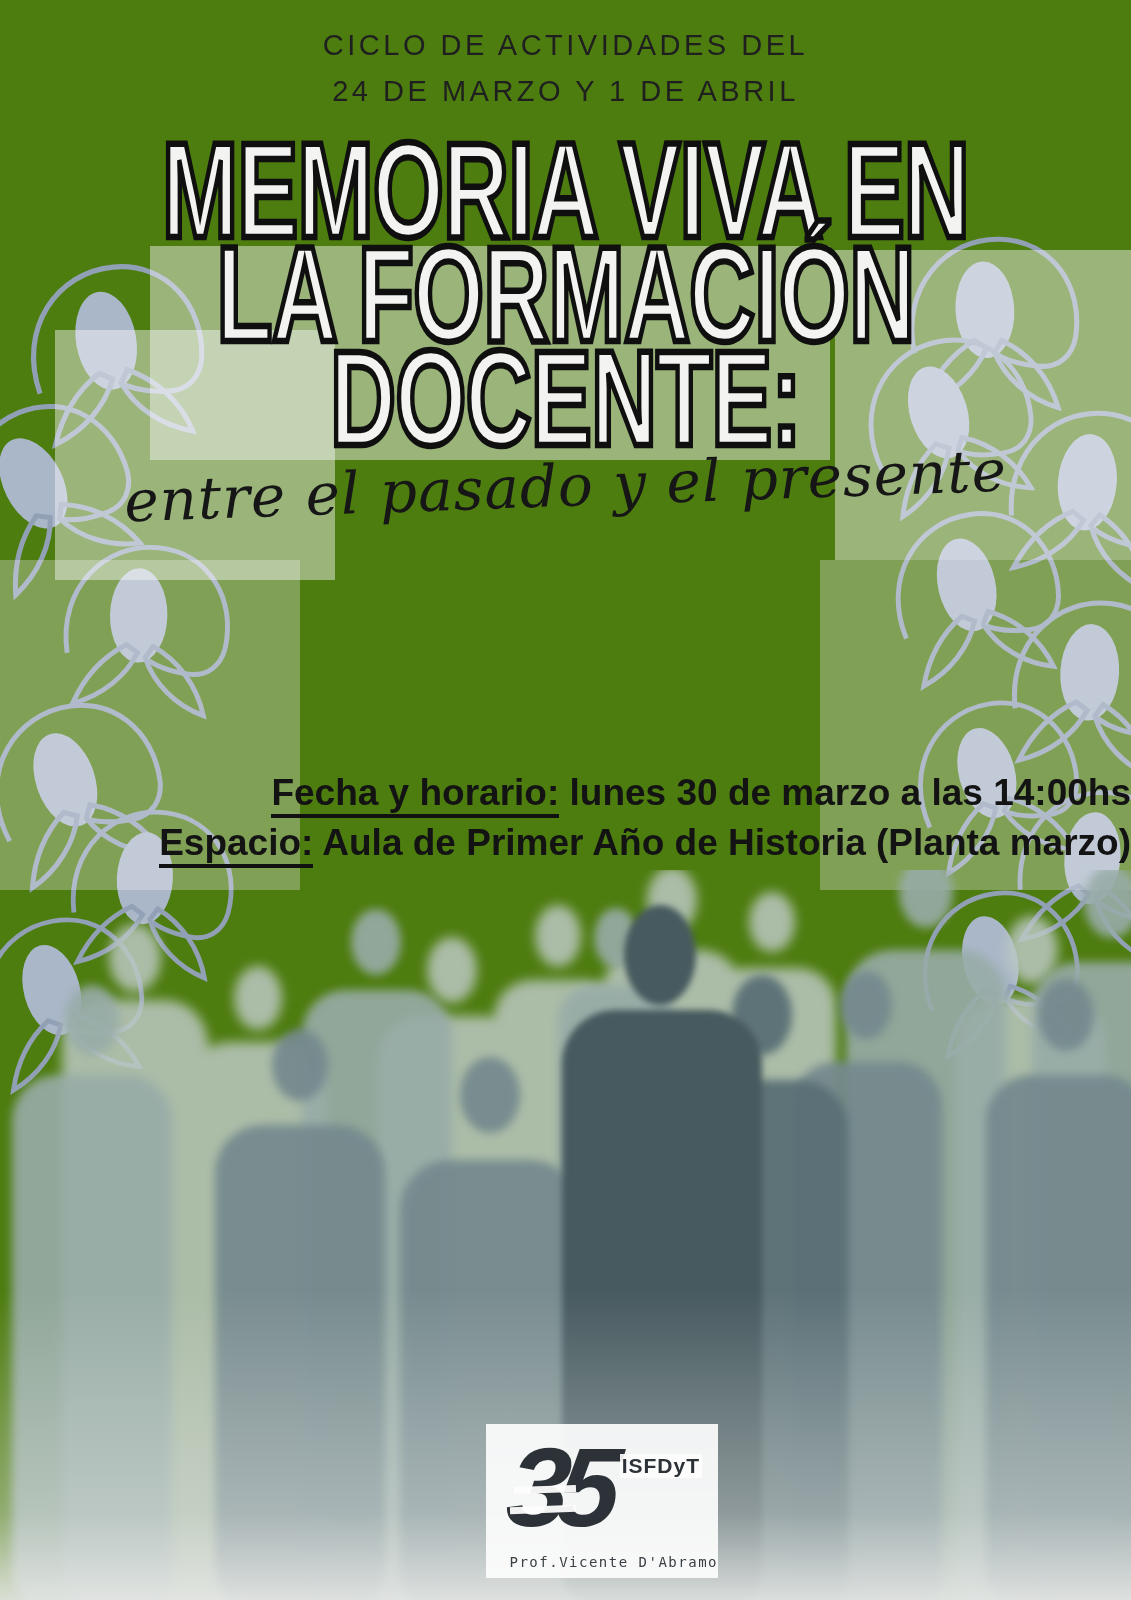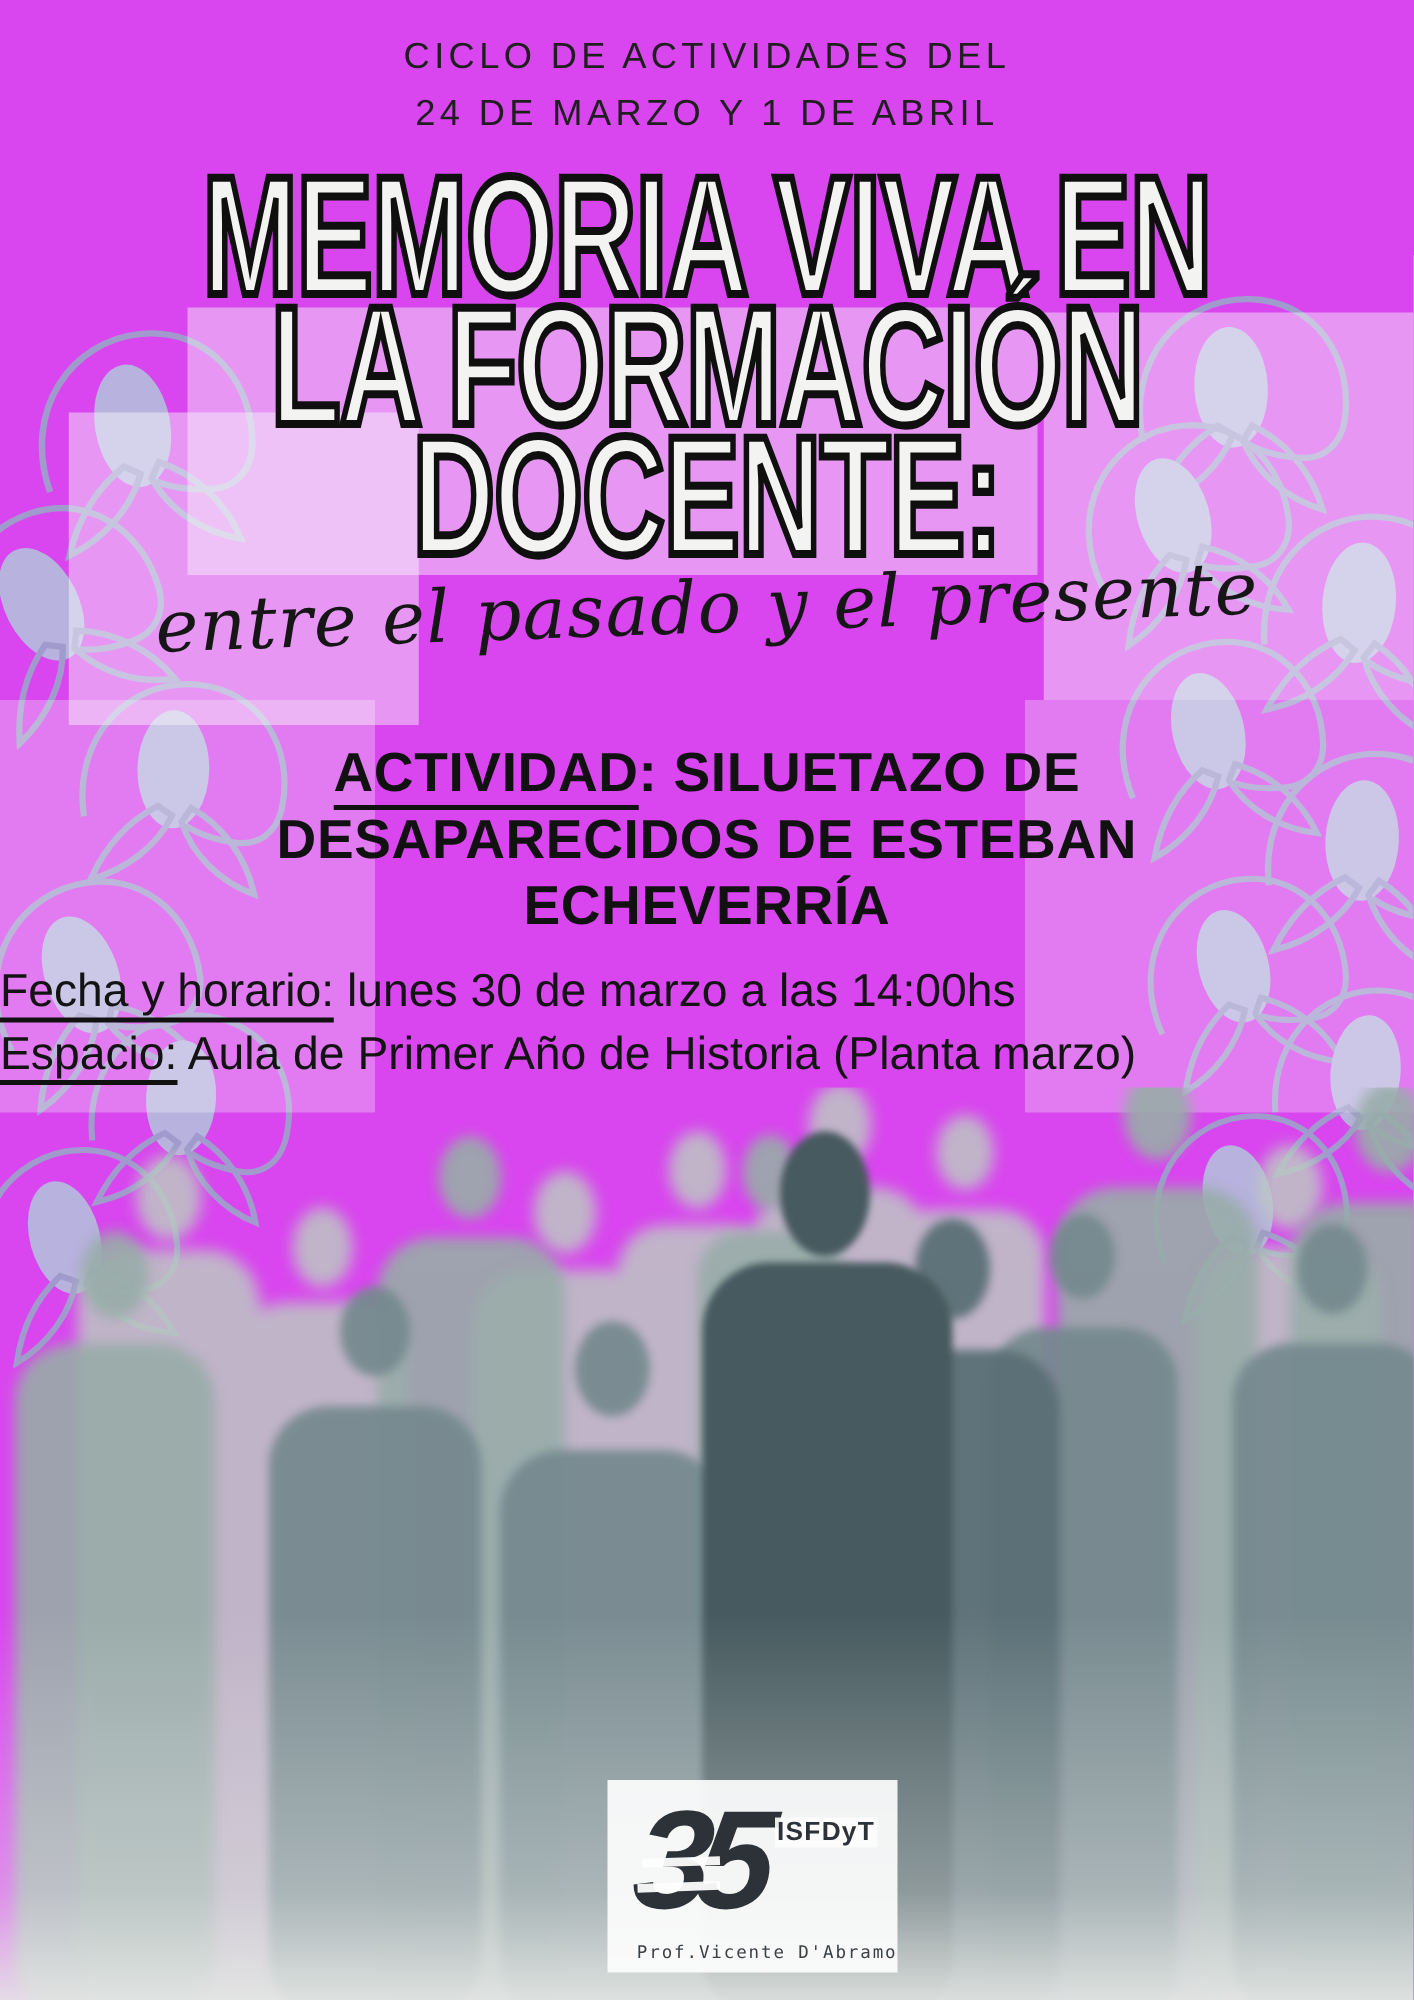--- a/index.html
+++ b/index.html
@@ -1,20 +1,20 @@
 <!DOCTYPE html>
 <html><head>
 <meta charset="utf-8">
 <style>
   html,body{margin:0;padding:0;background:#c9c9c9;}
   .poster{
     position:relative;
     width:1131px;height:1600px;
     margin:0 auto;
-    background:#d946ef;
+    background:#4d7c0f;
     overflow:hidden;
     font-family:"Liberation Sans",sans-serif;
     color:#141414;
   }
   
   .collage{position:absolute;background:rgba(248,249,250,0.45);}
   .collage.c1{left:150px;top:246px;width:680px;height:214px;}
   .collage.c2{left:55px;top:330px;width:280px;height:250px;}
   .collage.c3{left:835px;top:250px;width:296px;height:310px;}
   .collage.c4{left:0px;top:560px;width:300px;height:330px;background:rgba(248,249,250,0.3);}
@@ -58,23 +58,23 @@
     position:absolute;top:592px;left:50%;width:710px;
     transform:translateX(-50%);
     text-align:center;
     font-size:44px;line-height:53px;
     font-weight:700;letter-spacing:.5px;color:#111;
   }
   .u{border-bottom:4px solid #111;padding-bottom:1px;}
 
   .details{
     position:absolute;top:768px;left:0;right:0;
-    text-align:left;
+    text-align:right;
     font-size:37px;line-height:50px;
-    font-weight:400;color:#131313;
+    font-weight:700;color:#131313;
   }
 
   .crowd{position:absolute;left:0;bottom:0;width:1131px;height:730px;}
 
   .logo-box{
     position:absolute;left:486px;top:1424px;width:232px;height:154px;
     background:rgba(253,253,253,0.92);
   }
   .logo-num{
     position:absolute;left:22px;top:2px;
@@ -219,23 +219,20 @@
   </div>
 
   <div class="big-title">
     <span>MEMORIA VIVA EN</span>
     <span>LA FORMACIÓN</span>
     <span>DOCENTE:</span>
   </div>
 
   <div class="script-line">entre el pasado y el presente</div>
 
-  <div class="activity">
-    <span class="u">ACTIVIDAD</span><span>: SILUETAZO DE DESAPARECIDOS DE ESTEBAN ECHEVERRÍA</span>
-  </div>
 
   <div class="details">
     <div>
       <span class="u">Fecha y horario:</span><span> lunes 30 de marzo a las 14:00hs</span>
     </div>
     <div>
       <span class="u">Espacio:</span><span> Aula de Primer Año de Historia (Planta marzo)</span>
     </div>
   </div>
 

